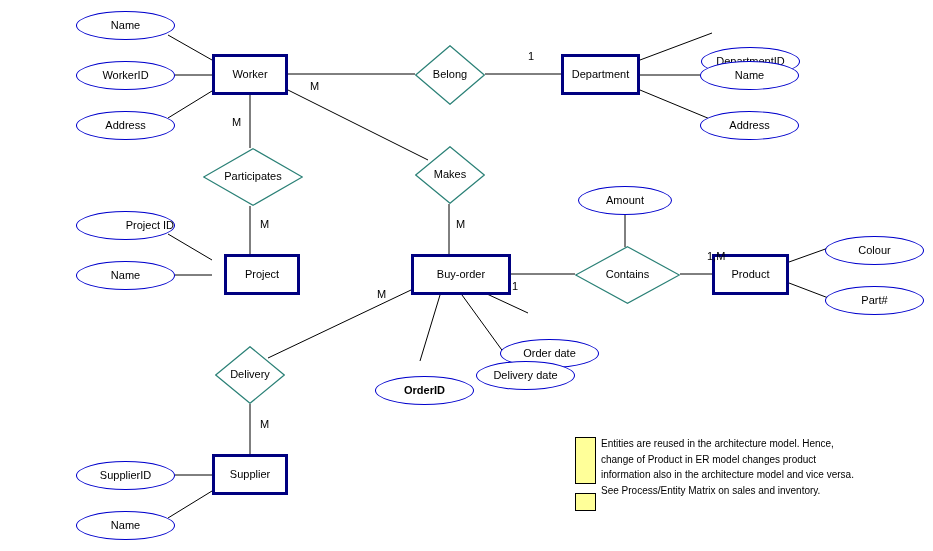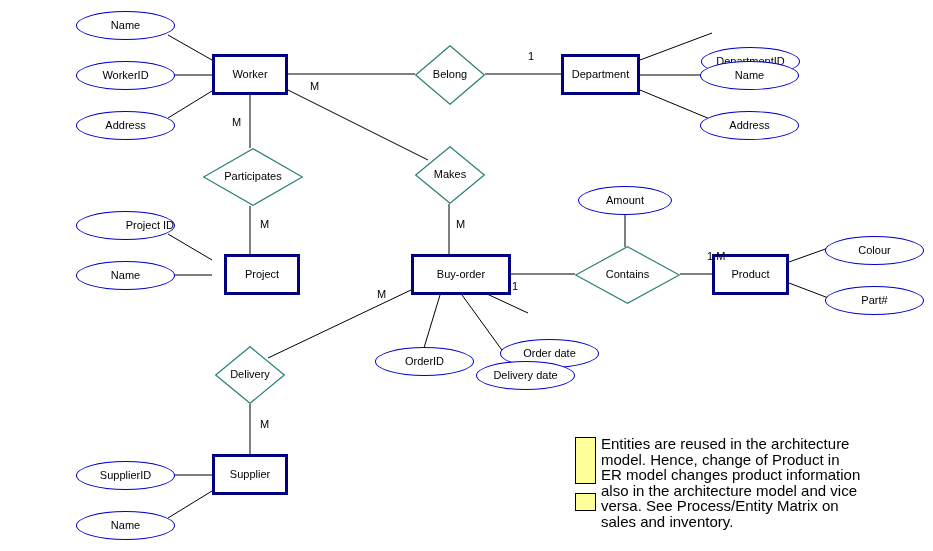--- a/index.html
+++ b/index.html
@@ -66,21 +66,21 @@
     white-space: nowrap;
   }
   .legend-swatch {
     position: absolute;
     background: #ffff99;
     border: 1px solid #000000;
     box-sizing: border-box;
   }
   .legend-text {
     position: absolute;
-    font-size: 15px;
+    font-size: 10px;
     color: #000000;
     line-height: 15.5px;
     width: 262px;
   }
 </style>
 </head>
 <body>
 
 <div id="canvas">
 
@@ -161,21 +161,21 @@
       </div>
       <div class="node attribute" style="left: 825px; top: 236px; width: 99px; height: 29px; border-color: rgb(0, 0, 204);">
         <span>Colour</span>
       </div>
       <div class="node attribute" style="left: 825px; top: 286px; width: 99px; height: 29px; border-color: rgb(0, 0, 204);">
         <span>Part#</span>
       </div>
       <div class="node attribute" style="left: 500px; top: 311px; width: 99px; height: 29px; border-color: rgb(0, 0, 204); margin-top: 28px;">
         <span>Order date</span>
       </div>
-      <div class="node attribute" style="left: 375px; top: 347px; width: 99px; height: 29px; border-color: rgb(0, 0, 204);">
+      <div class="node attribute" style="left: 375px; top: 376px; width: 99px; height: 29px; border-color: rgb(0, 0, 204); font-weight: bold;">
         <span>OrderID</span>
       </div>
       <div class="node attribute" style="left: 476px; top: 361px; width: 99px; height: 29px; border-color: rgb(0, 0, 204);">
         <span>Delivery date</span>
       </div>
       <div class="node attribute" style="left: 76px; top: 461px; width: 99px; height: 29px; border-color: rgb(0, 0, 204);">
         <span>SupplierID</span>
       </div>
       <div class="node attribute" style="left: 76px; top: 511px; width: 99px; height: 29px; border-color: rgb(0, 0, 204);">
         <span>Name</span>

